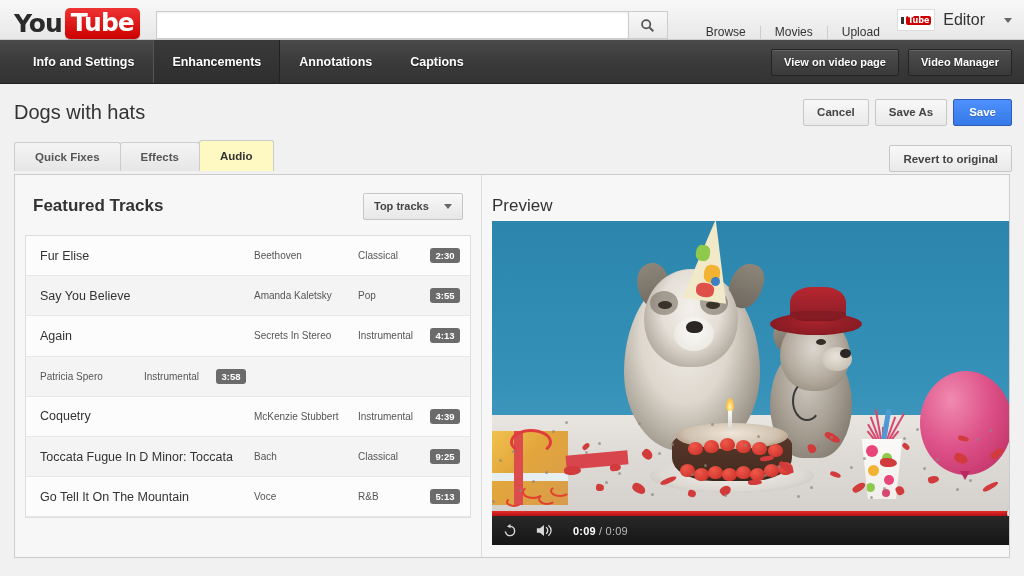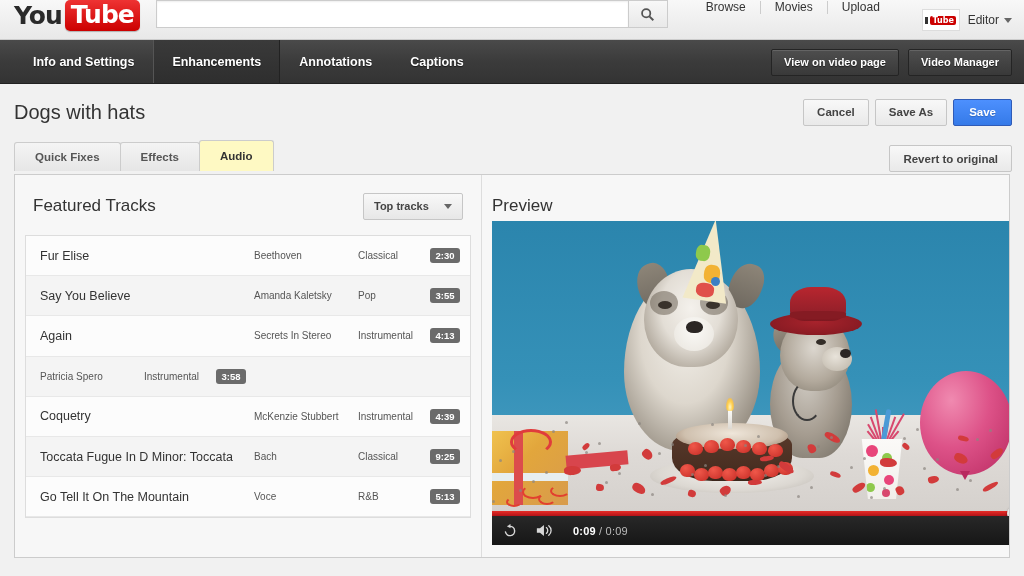--- a/index.html
+++ b/index.html
@@ -13,21 +13,21 @@
     overflow: hidden;
     position: relative;
   }
 
   
   .masthead {
     height: 40px;
     background: linear-gradient(to bottom, #f8f8f8 0%, #efefef 55%, #e8e8e8 100%);
     border-bottom: 1px solid #ccc;
     display: flex;
-    align-items: flex-start;
+    align-items: flex-end;
     padding: 0 14px;
     position: relative;
   }
   .yt-logo {
     display: flex; align-items: center;
     font-family: "DejaVu Sans", sans-serif;
     font-weight: bold;
     font-size: 25px;
     letter-spacing: -1px;
     margin-right: 16px;
@@ -88,22 +88,22 @@
   }
   .mini-avatar .m-tube {
     background: #c00; color: #fff;
     font-size: 8px; font-weight: bold;
     border-radius: 2px;
     padding: 0 2px;
     font-family: "DejaVu Sans", sans-serif;
   }
   .mini-avatar .m-bar { width: 3px; height: 7px; background: #333; margin-right: 2px; }
   .editor-menu {
-    font-size: 12px; color: #333; cursor: pointer;
-    display: flex; align-items: center; gap: 5px;
+    font-size: 16px; color: #333; cursor: pointer;
+    display: flex; align-items: center; gap: 19px;
   }
   .caret-dn {
     width: 0; height: 0;
     border-left: 4px solid transparent;
     border-right: 4px solid transparent;
     border-top: 5px solid #666;
   }
 
   
   .darknav {
@@ -232,21 +232,21 @@
     padding: 14px 0 0 0;
     border-right: 1px solid #ddd;
     position: relative;
   }
   .left-head {
     display: flex; align-items: center; justify-content: space-between;
     padding: 0 18px 0 18px;
     height: 34px;
   }
   .section-title {
-    font-size: 17px; color: #333; font-weight: normal;
+    font-size: 17px; color: #333; font-weight: bold;
   }
   .dropdown-btn {
     height: 27px; padding: 0 10px;
     min-width: 100px;
     background: linear-gradient(to bottom, #f8f8f8, #e7e7e7);
     border: 1px solid #c6c6c6;
     border-radius: 2px;
     font-size: 11px; font-weight: bold; color: #444;
     display: flex; align-items: center; justify-content: space-between;
     gap: 12px;

